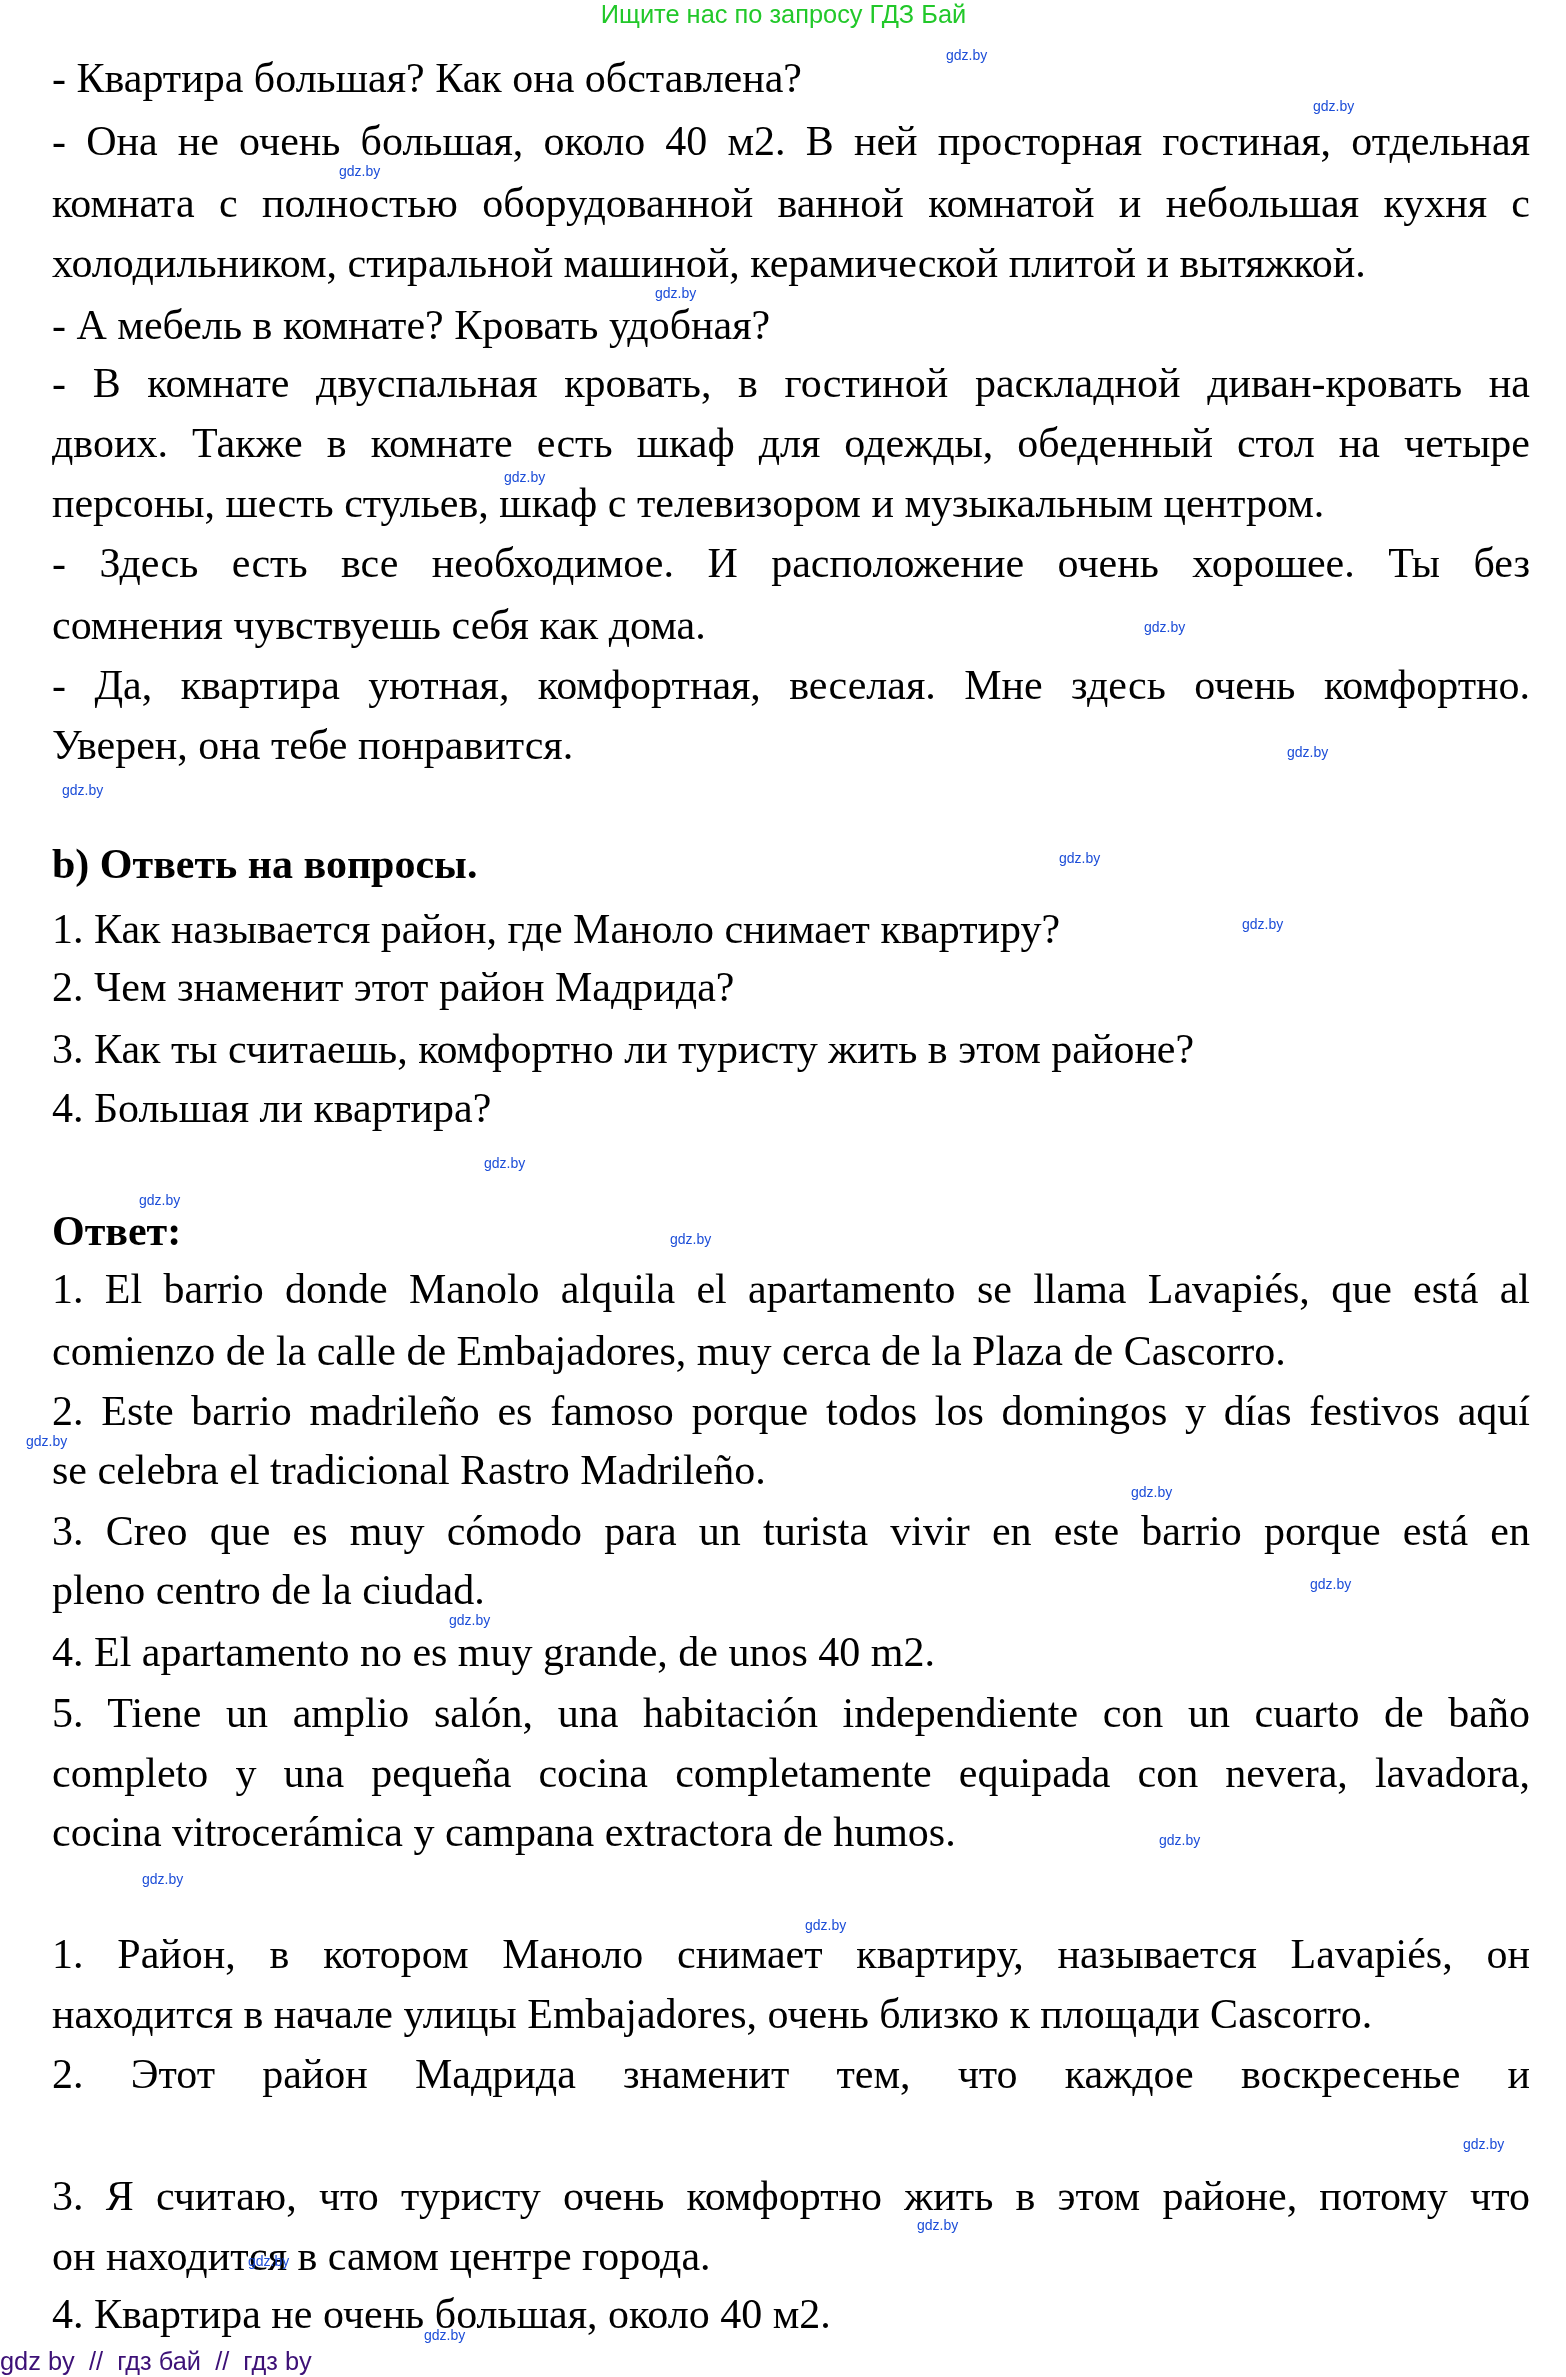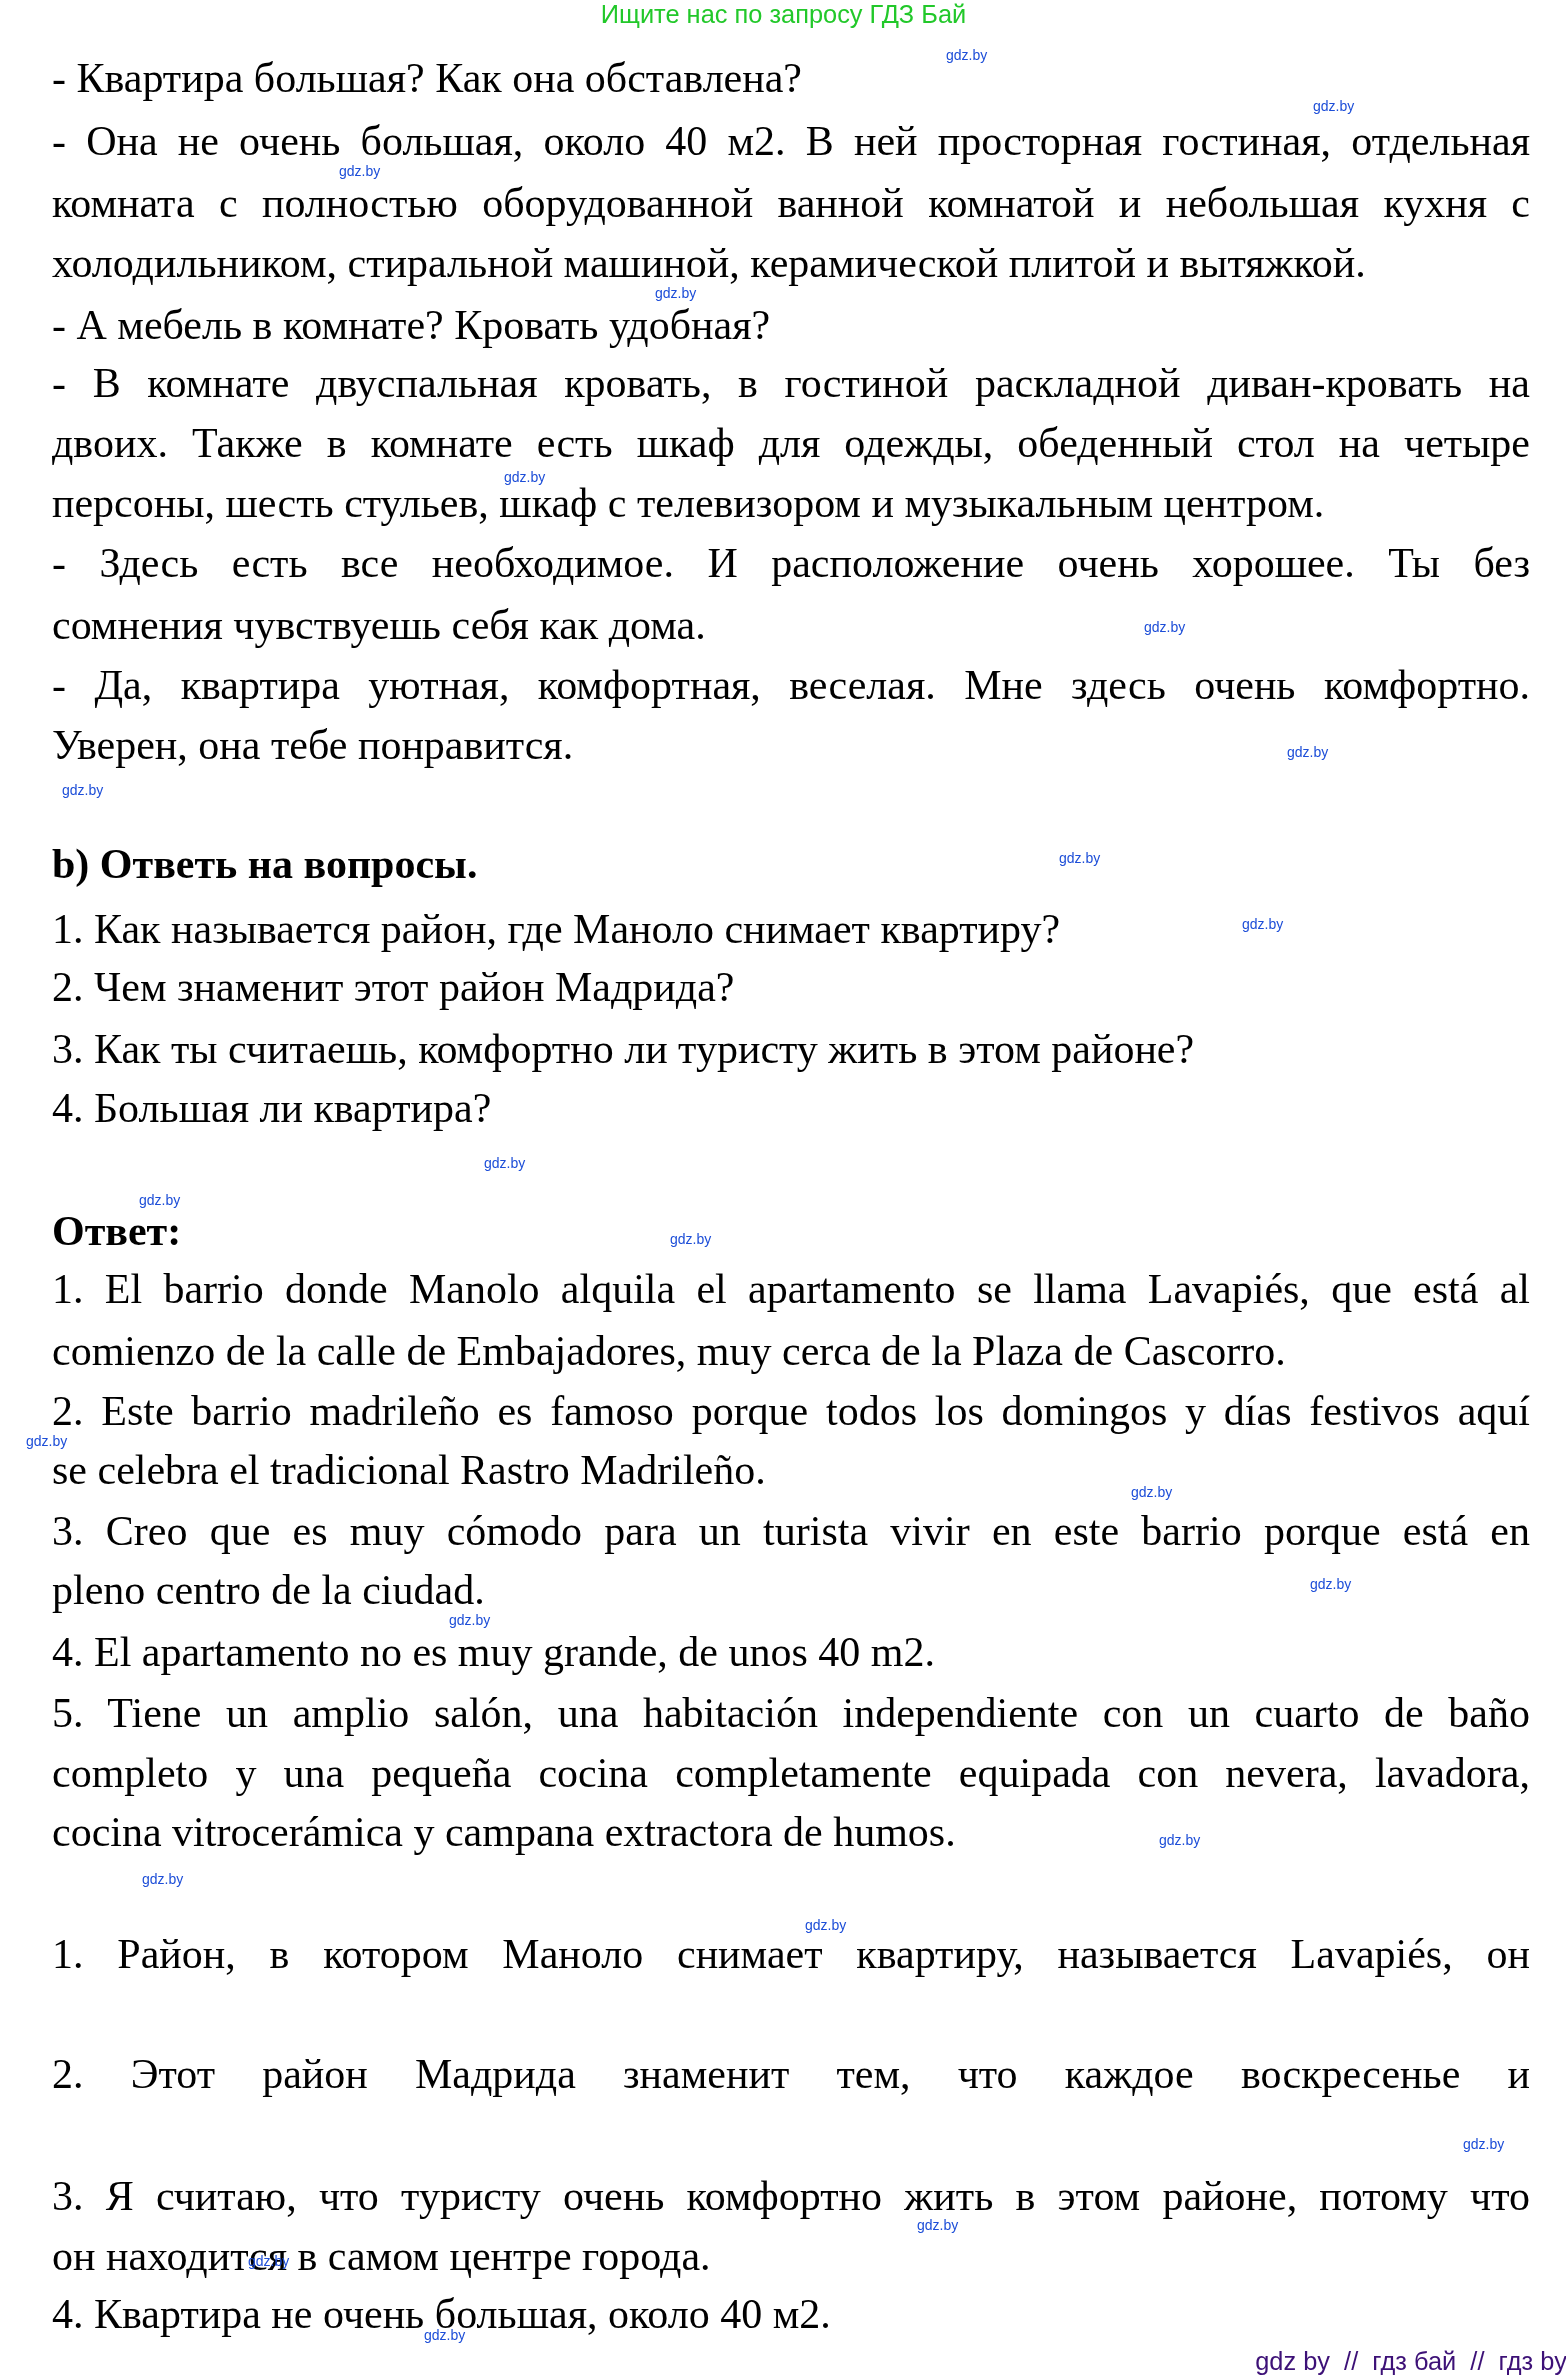--- a/index.html
+++ b/index.html
@@ -5,21 +5,21 @@
   html, body { margin: 0; padding: 0; background: #ffffff; }
   body { width: 1567px; height: 2377px; position: relative; overflow: hidden; }
   .page { position: absolute; left: 0; top: 0; width: 1567px; height: 2377px; padding-left: 20px; }
   .top-banner {
     position: absolute; left: 0; top: 0; width: 1567px; height: 31px;
     text-align: center; font-family: "Liberation Sans", sans-serif;
     font-size: 25.4px; line-height: 29px; color: #22c82a;
   }
   .bottom-banner {
     position: absolute; left: 0; top: 2347px; width: 1567px; height: 31px;
-    text-align: right; font-family: "Liberation Sans", sans-serif;
+    text-align: left; font-family: "Liberation Sans", sans-serif;
     font-size: 25.4px; line-height: 29px; color: #3d1177;
     white-space: pre;
   }
   .line {
     position: absolute; left: 52px; width: 1478px;
     font-family: "Liberation Serif", serif; font-size: 42px;
     line-height: 49px; color: #000000; white-space: nowrap;
     height: 49px;
   }
   .line.justify { text-align: justify; text-align-last: justify; white-space: normal; overflow: hidden; }
@@ -61,20 +61,21 @@
   <div class="line justify" style="top:1387px">2. Este barrio madrileño es famoso porque todos los domingos y días festivos aquí</div>
   <div class="line" style="top:1446px">se celebra el tradicional Rastro Madrileño.</div>
   <div class="line justify" style="top:1507px">3. Creo que es muy cómodo para un turista vivir en este barrio porque está en</div>
   <div class="line" style="top:1566px">pleno centro de la ciudad.</div>
   <div class="line" style="top:1628px">4. El apartamento no es muy grande, de unos 40 m2.</div>
   <div class="line justify" style="top:1689px">5. Tiene un amplio salón, una habitación independiente con un cuarto de baño</div>
   <div class="line justify" style="top:1749px">completo y una pequeña cocina completamente equipada con nevera, lavadora,</div>
   <div class="line" style="top:1808px">cocina vitrocerámica y campana extractora de humos.</div>
 
   <div class="line justify" style="top:1930px">1. Район, в котором Маноло снимает квартиру, называется Lavapiés, он</div>
+  <div class="line" style="top:1990px">находится в начале улицы Embajadores, очень близко к площади Cascorro.</div>
   <div class="line justify" style="top:2050px">2. Этот район Мадрида знаменит тем, что каждое воскресенье и</div>
   <div class="line justify" style="top:2172px">3. Я считаю, что туристу очень комфортно жить в этом районе, потому что</div>
   <div class="line" style="top:2232px">он находится в самом центре города.</div>
   <div class="line" style="top:2290px">4. Квартира не очень большая, около 40 м2.</div>
 
   <span class="wm" style="left:946px; top:43px">gdz.by</span>
   <span class="wm" style="left:1313px; top:94px">gdz.by</span>
   <span class="wm" style="left:339px; top:159px">gdz.by</span>
   <span class="wm" style="left:655px; top:281px">gdz.by</span>
   <span class="wm" style="left:504px; top:465px">gdz.by</span>

